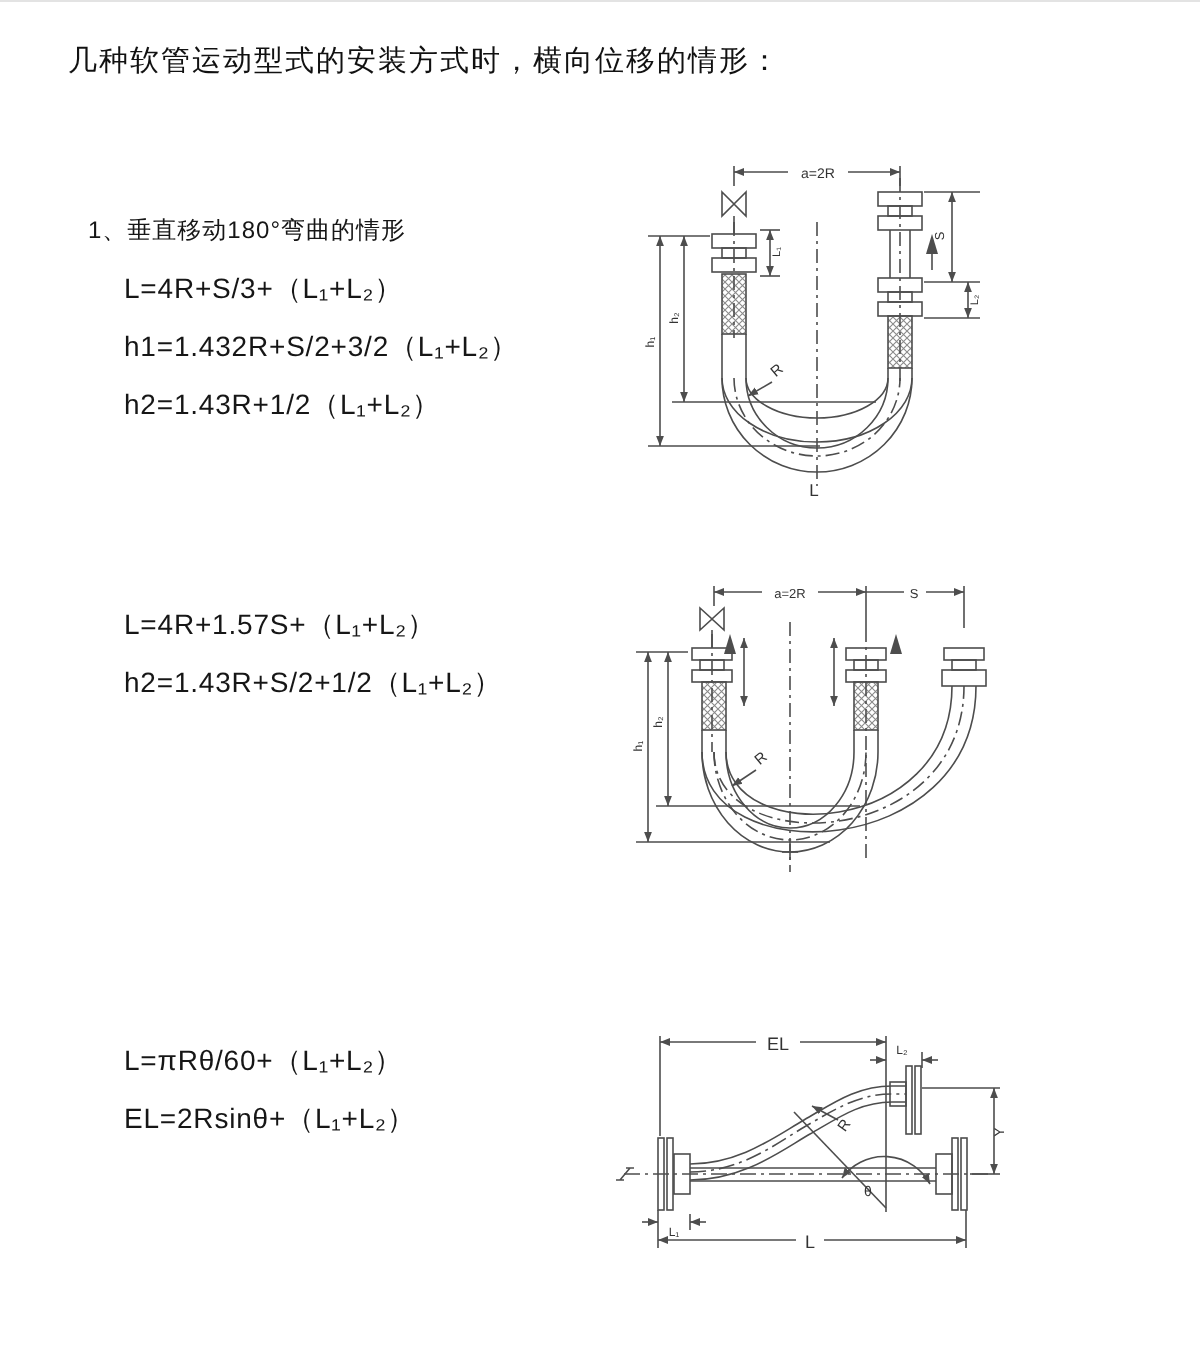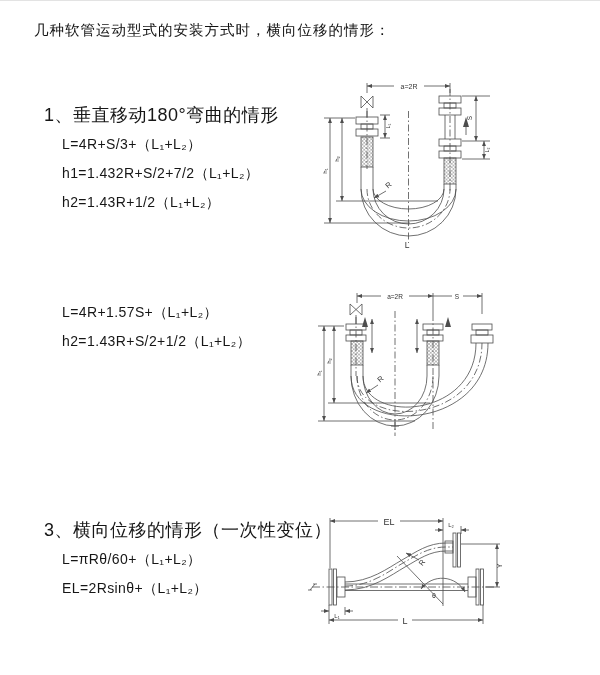--- a/index.html
+++ b/index.html
@@ -3,21 +3,21 @@
 <meta charset="utf-8">
 <style>
   html,body{margin:0;padding:0;background:#ffffff;}
   .page{
     position:relative;width:600px;height:675px;background:#fff;
     font-family:"Liberation Sans","DejaVu Sans",sans-serif;color:#1f1f1f;
     overflow:hidden;border-top:1px solid #e3e3e3;box-sizing:border-box;
   }
   .title{position:absolute;left:34px;top:20px;font-size:14.5px;letter-spacing:1px;color:#111;}
   .sec{position:absolute;left:44px;}
-  .sec-head{font-size:18px;line-height:16px;margin:0 0 13px 0;letter-spacing:0.5px;color:#161616;}
+  .sec-head{font-size:12px;line-height:16px;margin:0 0 13px 0;letter-spacing:0.5px;color:#161616;}
   .formula{font-size:14px;line-height:16px;margin:0 0 13px 18px;letter-spacing:0.4px;color:#161616;}
   .diag{position:absolute;}
   svg text{font-family:"Liberation Sans","DejaVu Sans",sans-serif;fill:#333;}
 </style>
 </head>
 <body>
 
 <div class="page">
 
   <div class="title">几种软管运动型式的安装方式时，横向位移的情形：</div>
@@ -29,31 +29,30 @@
       </marker>
       <pattern id="hat" width="3.5" height="3.5" patternUnits="userSpaceOnUse">
         <path d="M0,3.5 L3.5,0 M0,0 L3.5,3.5" stroke="#8a8a8a" stroke-width="0.55"></path>
       </pattern>
     </defs>
   </svg>
 
   <div class="sec" style="top:106px">
     <div class="sec-head">1、垂直移动180°弯曲的情形</div>
     <div class="formula">L=4R+S/3+（L₁+L₂）</div>
-    <div class="formula">h1=1.432R+S/2+7/2（L₁+L₂）</div>
+    <div class="formula">h1=1.432R+S/2+3/2（L₁+L₂）</div>
     <div class="formula">h2=1.43R+1/2（L₁+L₂）</div>
   </div>
 
   <div class="sec" style="top:303px">
     <div class="formula">L=4R+1.57S+（L₁+L₂）</div>
     <div class="formula">h2=1.43R+S/2+1/2（L₁+L₂）</div>
   </div>
 
   <div class="sec" style="top:521px">
-    <div class="sec-head">3、横向位移的情形（一次性变位）</div>
     <div class="formula">L=πRθ/60+（L₁+L₂）</div>
     <div class="formula">EL=2Rsinθ+（L₁+L₂）</div>
   </div>
 
   <svg class="diag" style="left:310px;top:70px" width="280" height="190" viewBox="0 0 280 190">
     <g stroke="#4d4d4d" stroke-width="0.8" fill="none">
 
       <line x1="57" y1="12" x2="57" y2="22"></line>
       <line x1="140" y1="12" x2="140" y2="22"></line>
 

